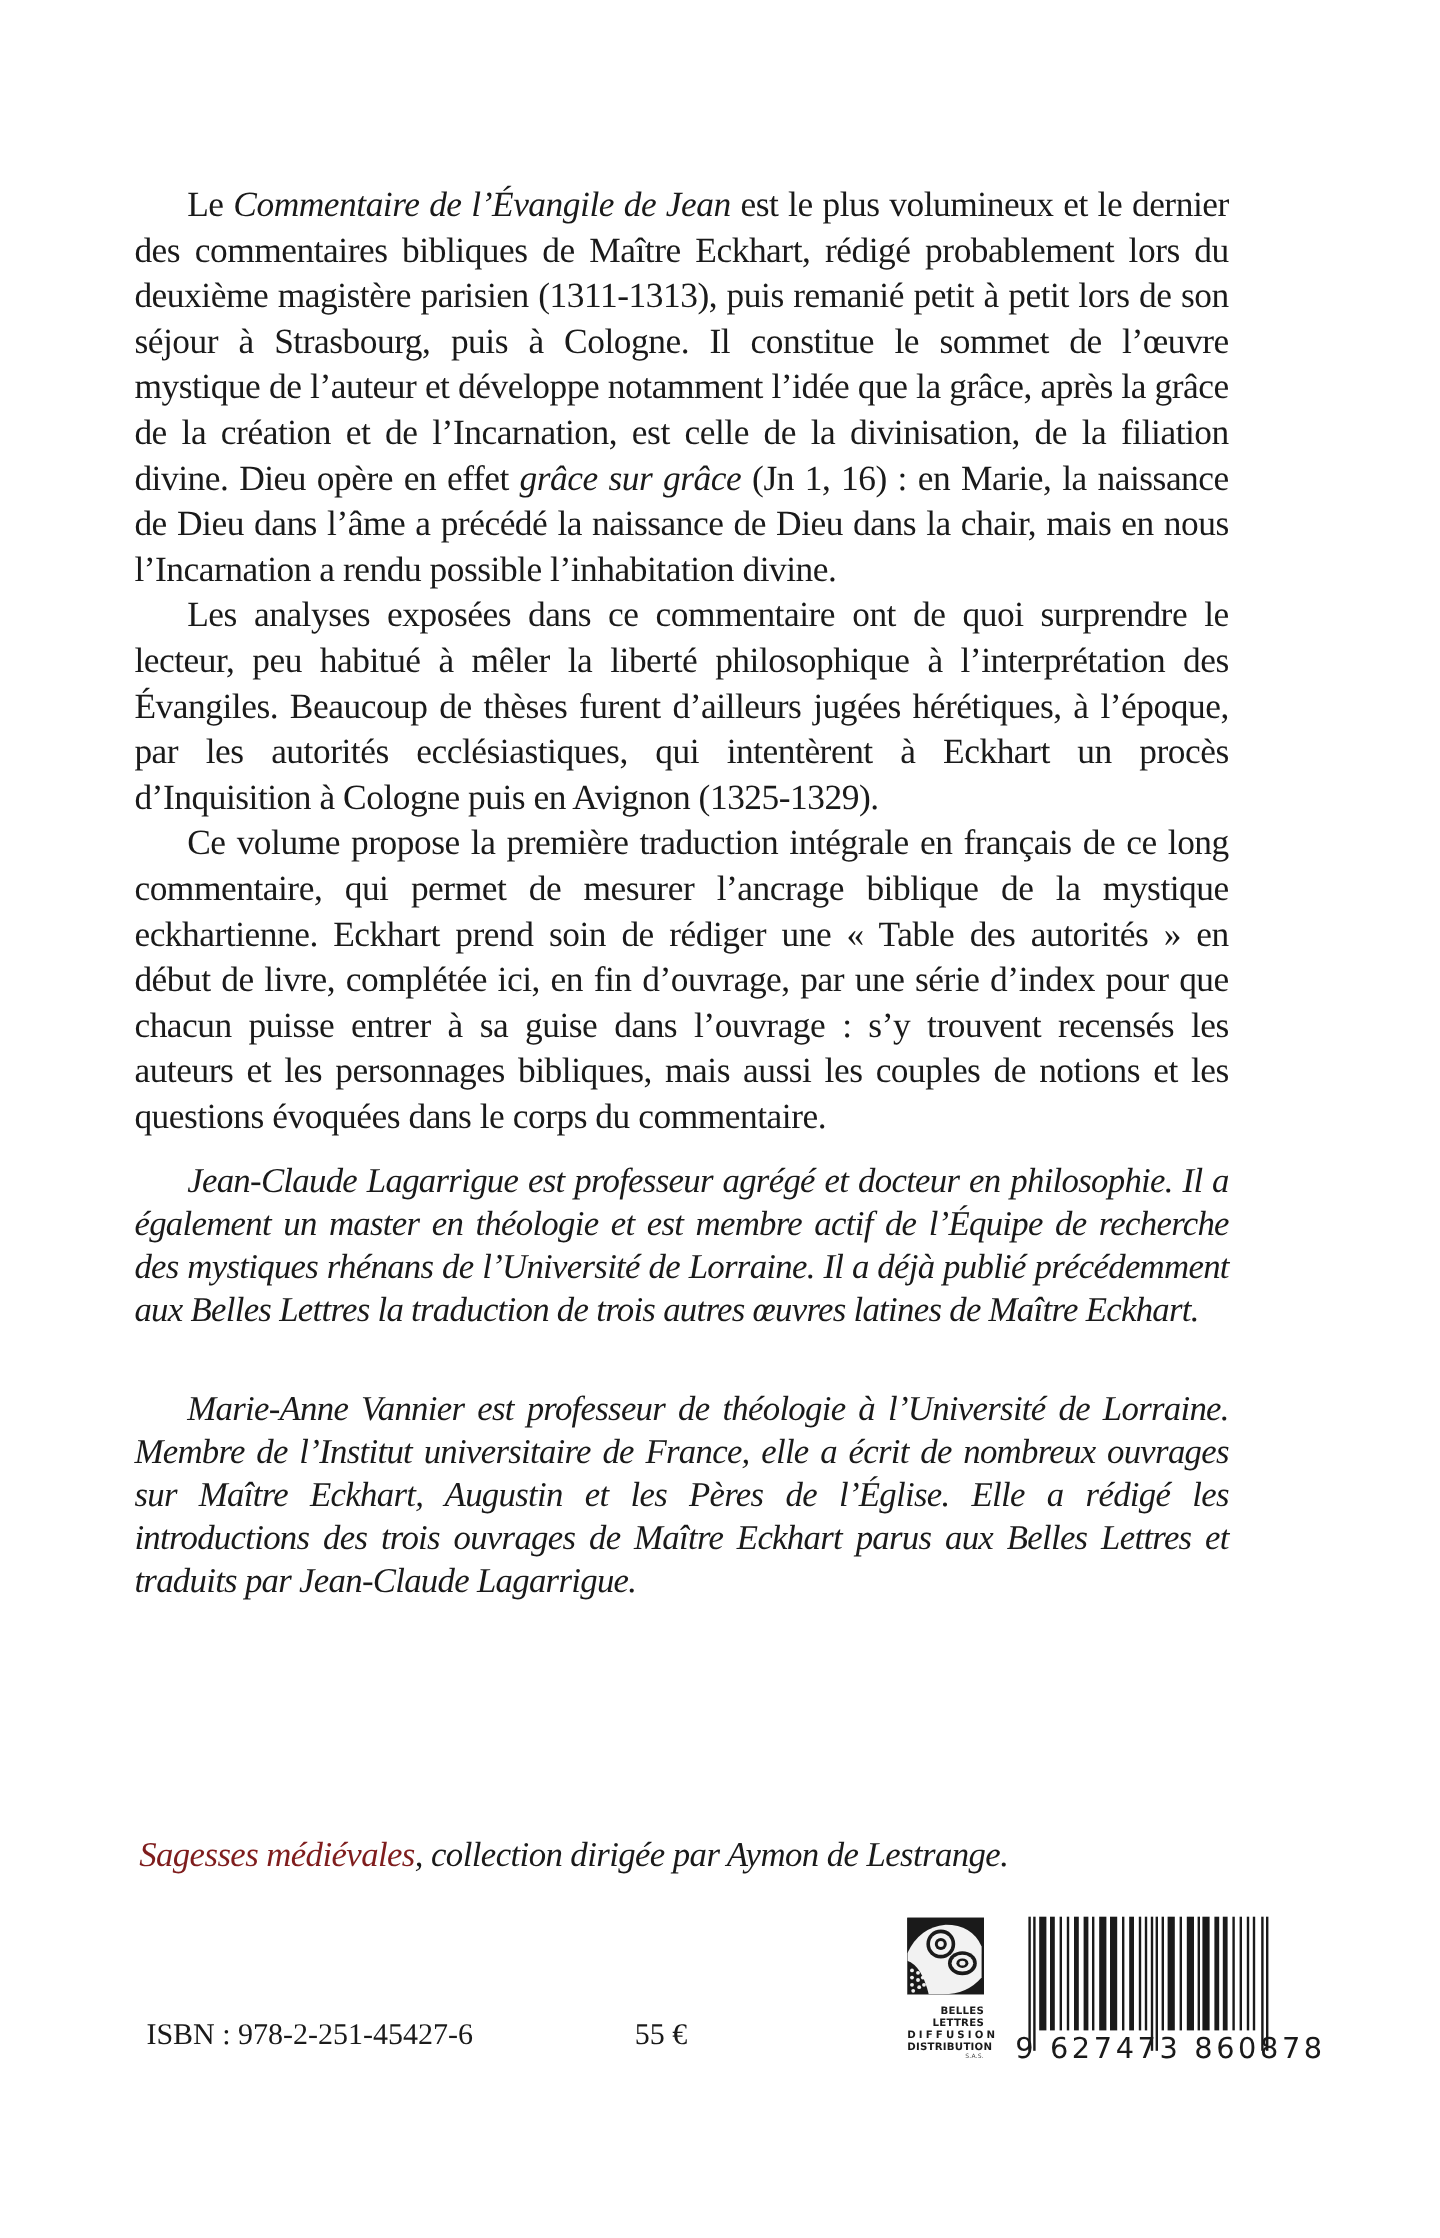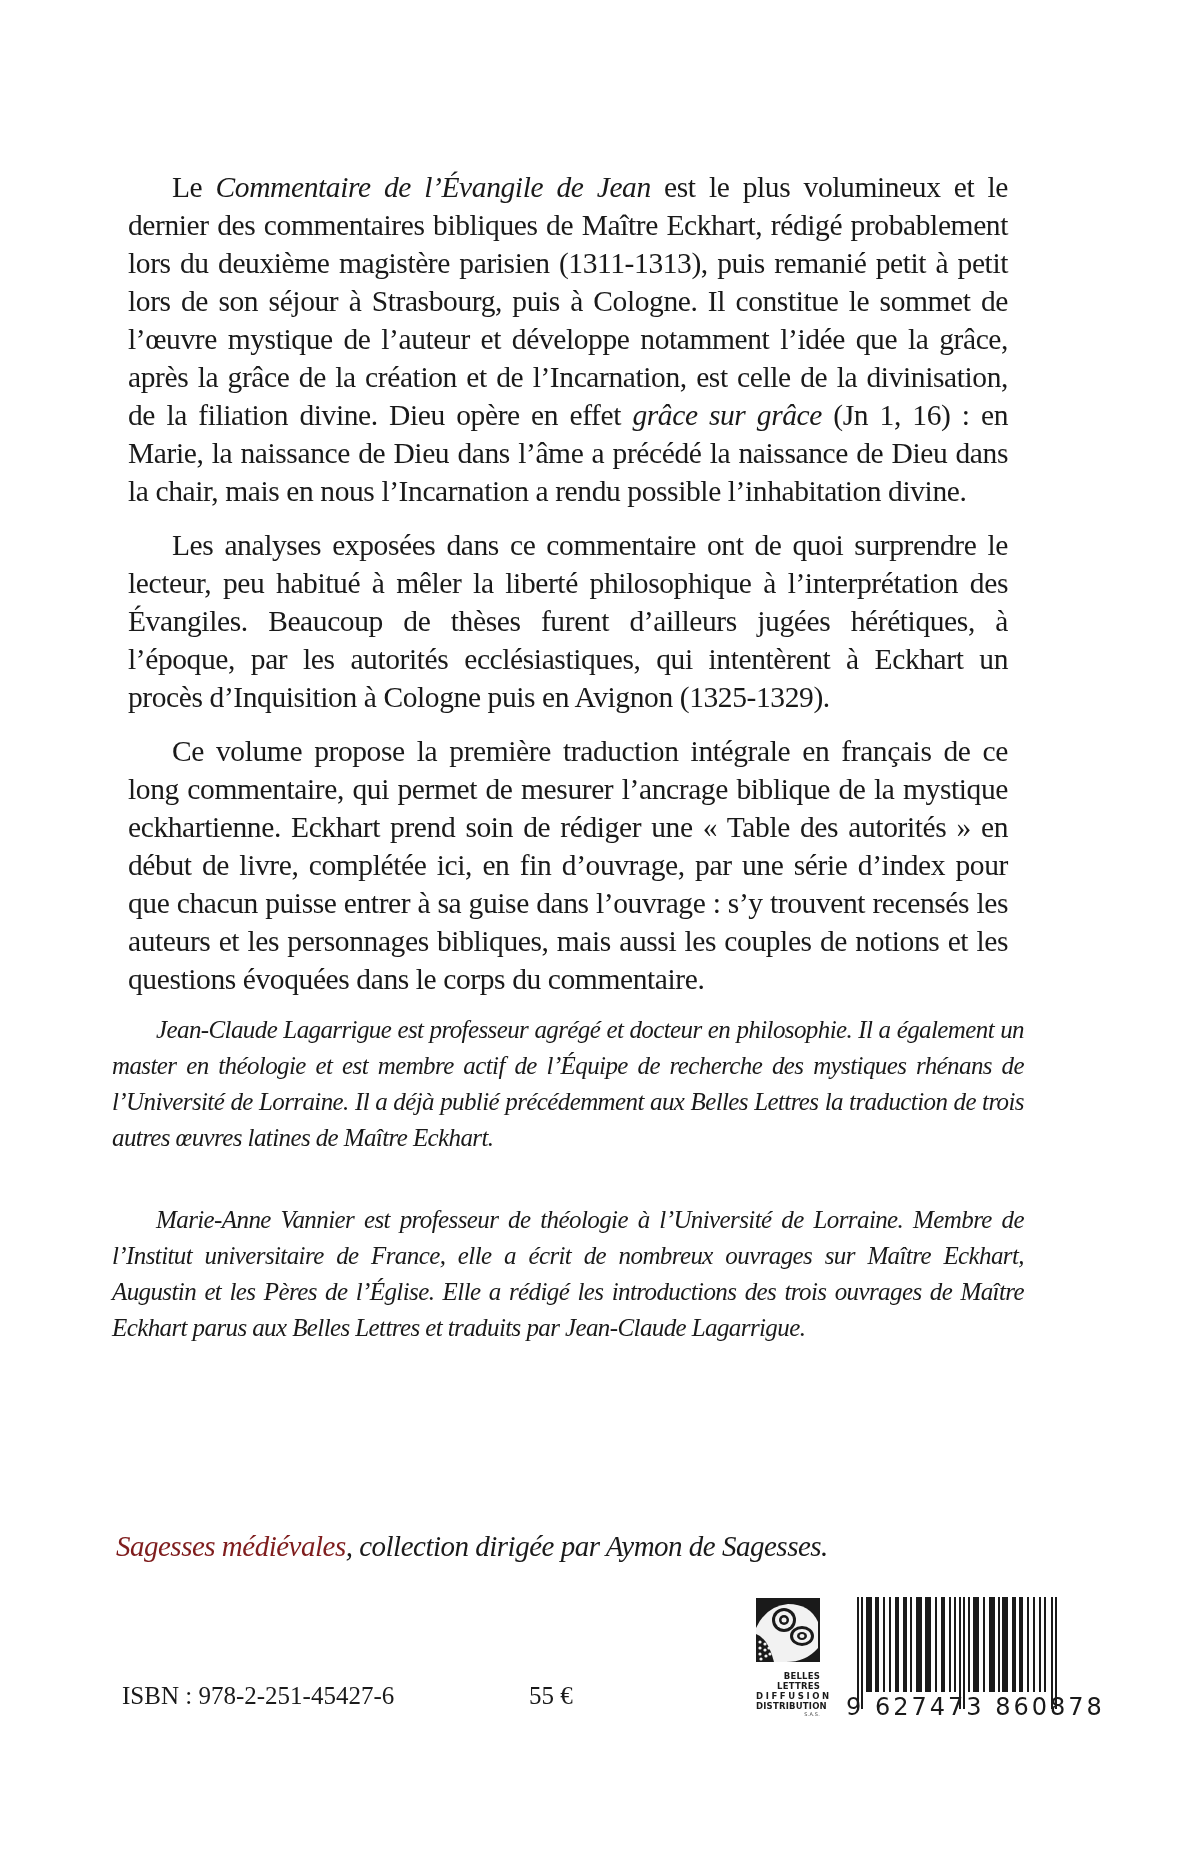--- a/index.html
+++ b/index.html
@@ -5,26 +5,25 @@
   html, body { margin: 0; padding: 0; }
   body {
     width: 1200px; height: 1865px; background: #ffffff; position: relative; overflow: hidden;
     font-family: "Liberation Serif", "DejaVu Serif", serif; color: #1a1a1a;
   }
   .body-text {
     position: absolute; left: 112px; width: 912px; top: 152px;
     font-size: 29.5px; line-height: 38px; text-align: justify;
     letter-spacing: -0.4px;
   }
-  .body-text p { margin: 16px; text-indent: 44px; }
+  .body-text p { margin: 0; text-indent: 44px; }
   .bio {
     position: absolute; left: 112px; width: 912px;
-    font-size: 25px; line-height: 36px; font-style: italic; text-align: justify;
+    font-size: 29px; line-height: 36px; font-style: italic; text-align: justify;
     letter-spacing: -0.6px;
-    margin-top: 46px;
   }
   .bio p { margin: 0; text-indent: 44px; }
   .bio1 { top: 966px; }
   .bio2 { top: 1156px; }
   .collection {
     position: absolute; left: 116px; top: 1530px; font-style: italic;
     font-size: 29px; letter-spacing: -0.5px; white-space: nowrap;
   }
   .collection .series { color: #7f1d1d; }
   .isbn {
@@ -63,21 +62,21 @@
 
 <div class="bio bio1">
   <p>Jean-Claude Lagarrigue est professeur agrégé et docteur en philosophie. Il a également un master en théologie et est membre actif de l’Équipe de recherche des mystiques rhénans de l’Université de Lorraine. Il a déjà publié précédemment aux Belles Lettres la traduction de trois autres œuvres latines de Maître Eckhart.</p>
 </div>
 
 <div class="bio bio2">
   <p>Marie-Anne Vannier est professeur de théologie à l’Université de Lorraine. Membre de l’Institut universitaire de France, elle a écrit de nombreux ouvrages sur Maître Eckhart, Augustin et les Pères de l’Église. Elle a rédigé les introductions des trois ouvrages de Maître Eckhart parus aux Belles Lettres et traduits par Jean-Claude Lagarrigue.</p>
 </div>
 
 <div class="collection">
-  <span class="series">Sagesses médiévales</span><span>, collection dirigée par Aymon de Sagesses.</span>
+  <span class="series">Sagesses médiévales</span><span>, collection dirigée par Aymon de Lestrange.</span>
 </div>
 
 <div class="isbn">ISBN : 978-2-251-45427-6</div>
 <div class="price">55 €</div>
 
 <div class="publisher-logo">
   <div class="logo-mark">
     <svg width="64" height="64" viewBox="0 0 64 64">
       <rect width="64" height="64" fill="#1a1a1a"></rect>
       <path d="M0 30 Q10 8 32 6 Q54 6 62 24 L62 50 Q50 64 30 64 L0 64 Z" fill="#f2f2f2"></path>

